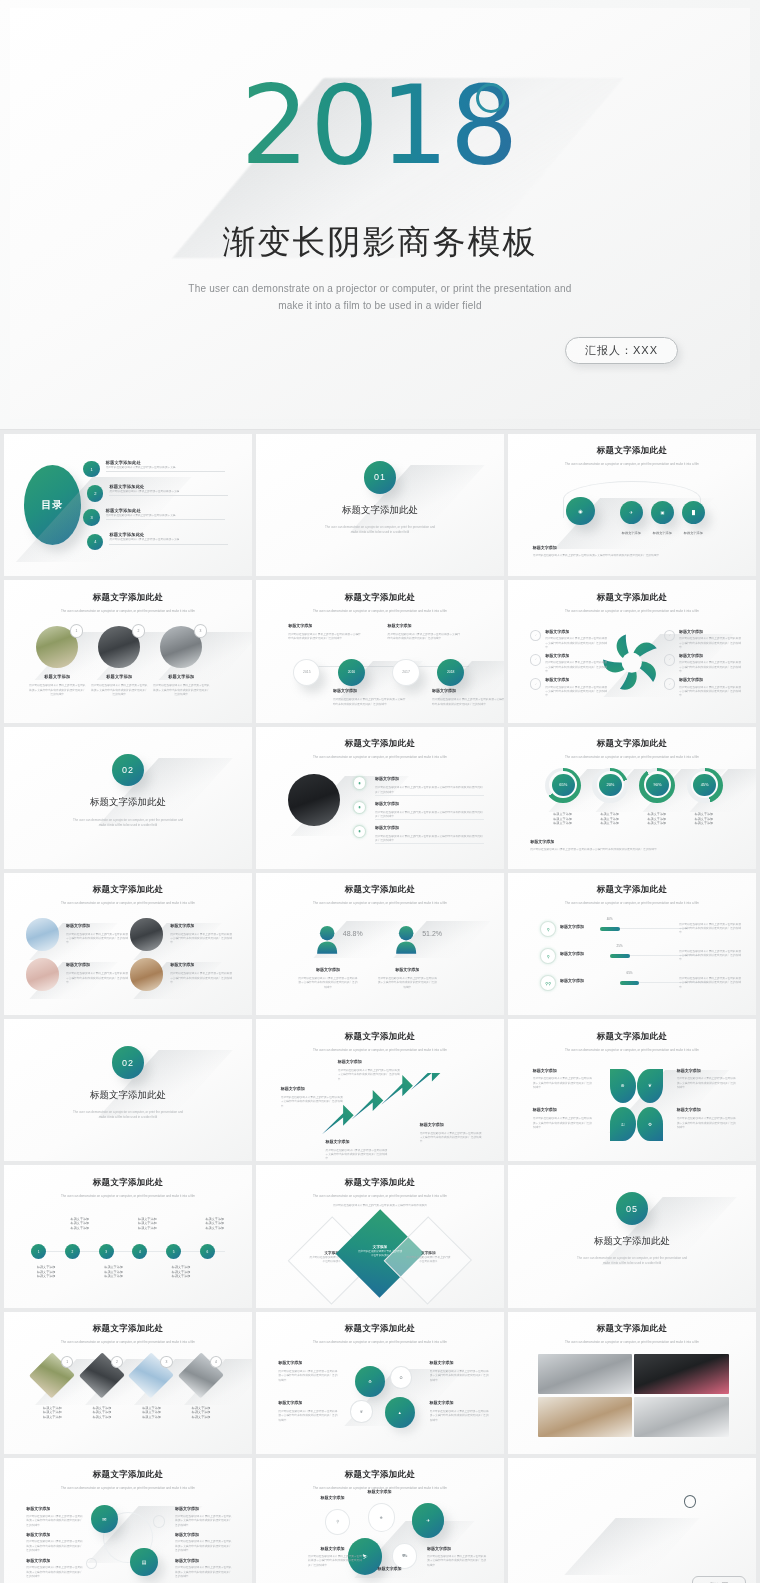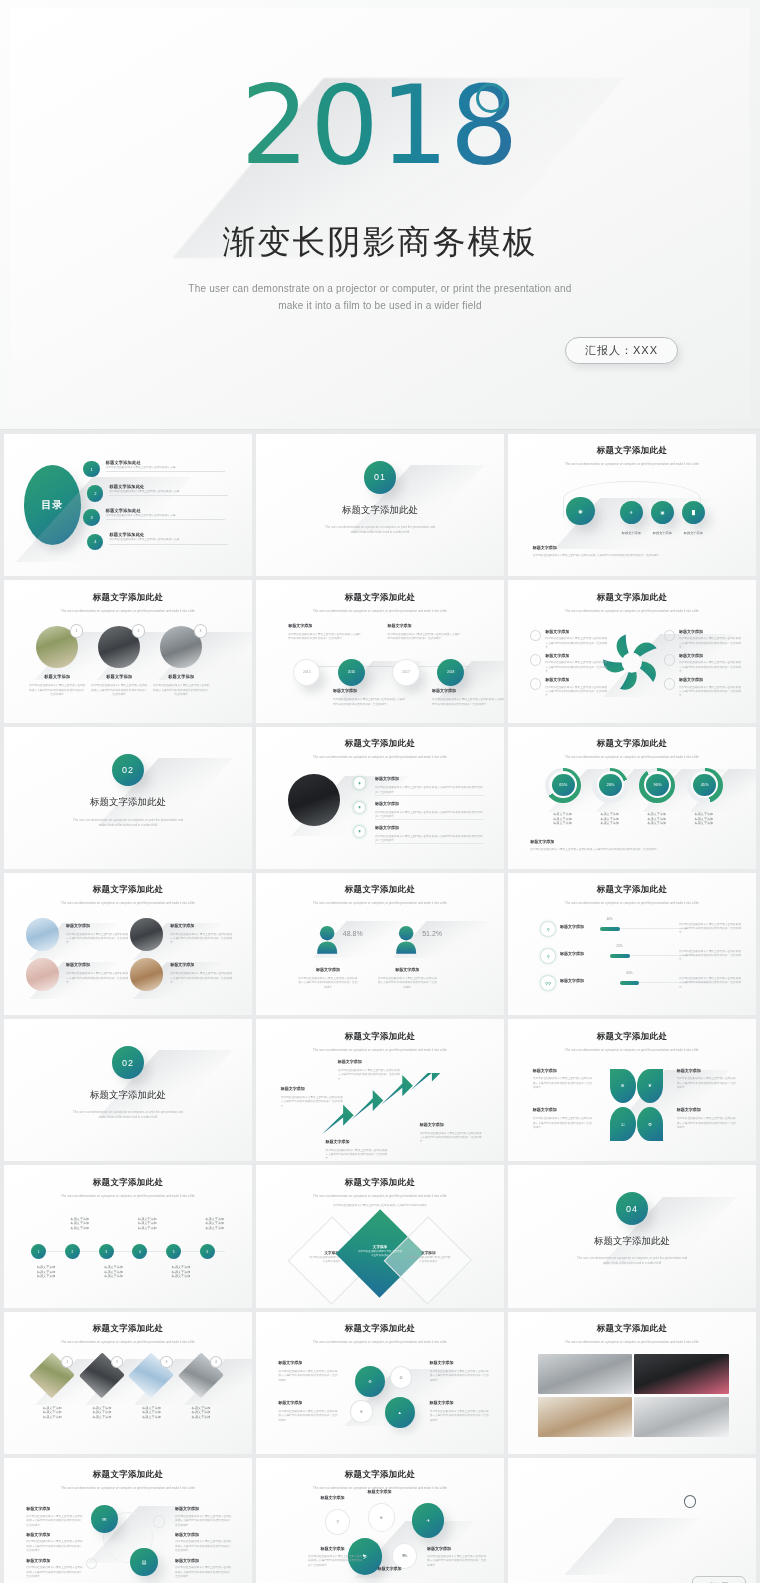--- a/index.html
+++ b/index.html
@@ -589,21 +589,21 @@
       </div>
       <div style="position:absolute;top:45%;left:57%;width:25%;height:44%;transform:rotate(45deg);border:.6px solid #e3e6e8;background:rgba(255,255,255,.4);"></div>
       <div style="position:absolute;top:60%;left:60.5%;width:18%;height:28%;text-align:center;">
         <div style="font-size:3.6px;font-weight:bold;color:#34363a;">文字添加</div>
         <div style="font-size:2.6px;line-height:4px;margin-top:1px;color:#a7aaae;">用户可以在投影仪或者计算机上进行演示也可以将演示</div>
       </div>
     </div>
     <div class="slide">
       <div class="longshadow" style="position:absolute;top:22%;left:50%;width:30%;height:48%;"></div>
       <div class="grad circle shadow-l" style="position:absolute;top:19%;left:43.5%;width:13%;height:23%;display:flex;align-items:center;justify-content:center;">
-        <span style="color:#fff;font-size:9px;letter-spacing:1px;">04</span>
+        <span style="color:#fff;font-size:9px;letter-spacing:1px;">05</span>
       </div>
       <div style="position:absolute;top:49%;left:0%;width:100%;height:14%;text-align:center;font-size:9.5px;color:#2e2f31;">标题文字添加此处</div>
       <div style="position:absolute;top:64%;left:18%;width:64%;height:14%;text-align:center;font-size:3px;color:#b1b4b7;line-height:5px;">
         <div>The user can demonstrate on a projector or computer, or print the presentation and</div>
         <div>make it into a film to be used in a wider field</div>
       </div>
     </div>
     <div class="slide">
       <div class="s-title">标题文字添加此处</div>
       <div class="s-sub">The user can demonstrate on a projector or computer, or print the presentation and make it into a film</div>

